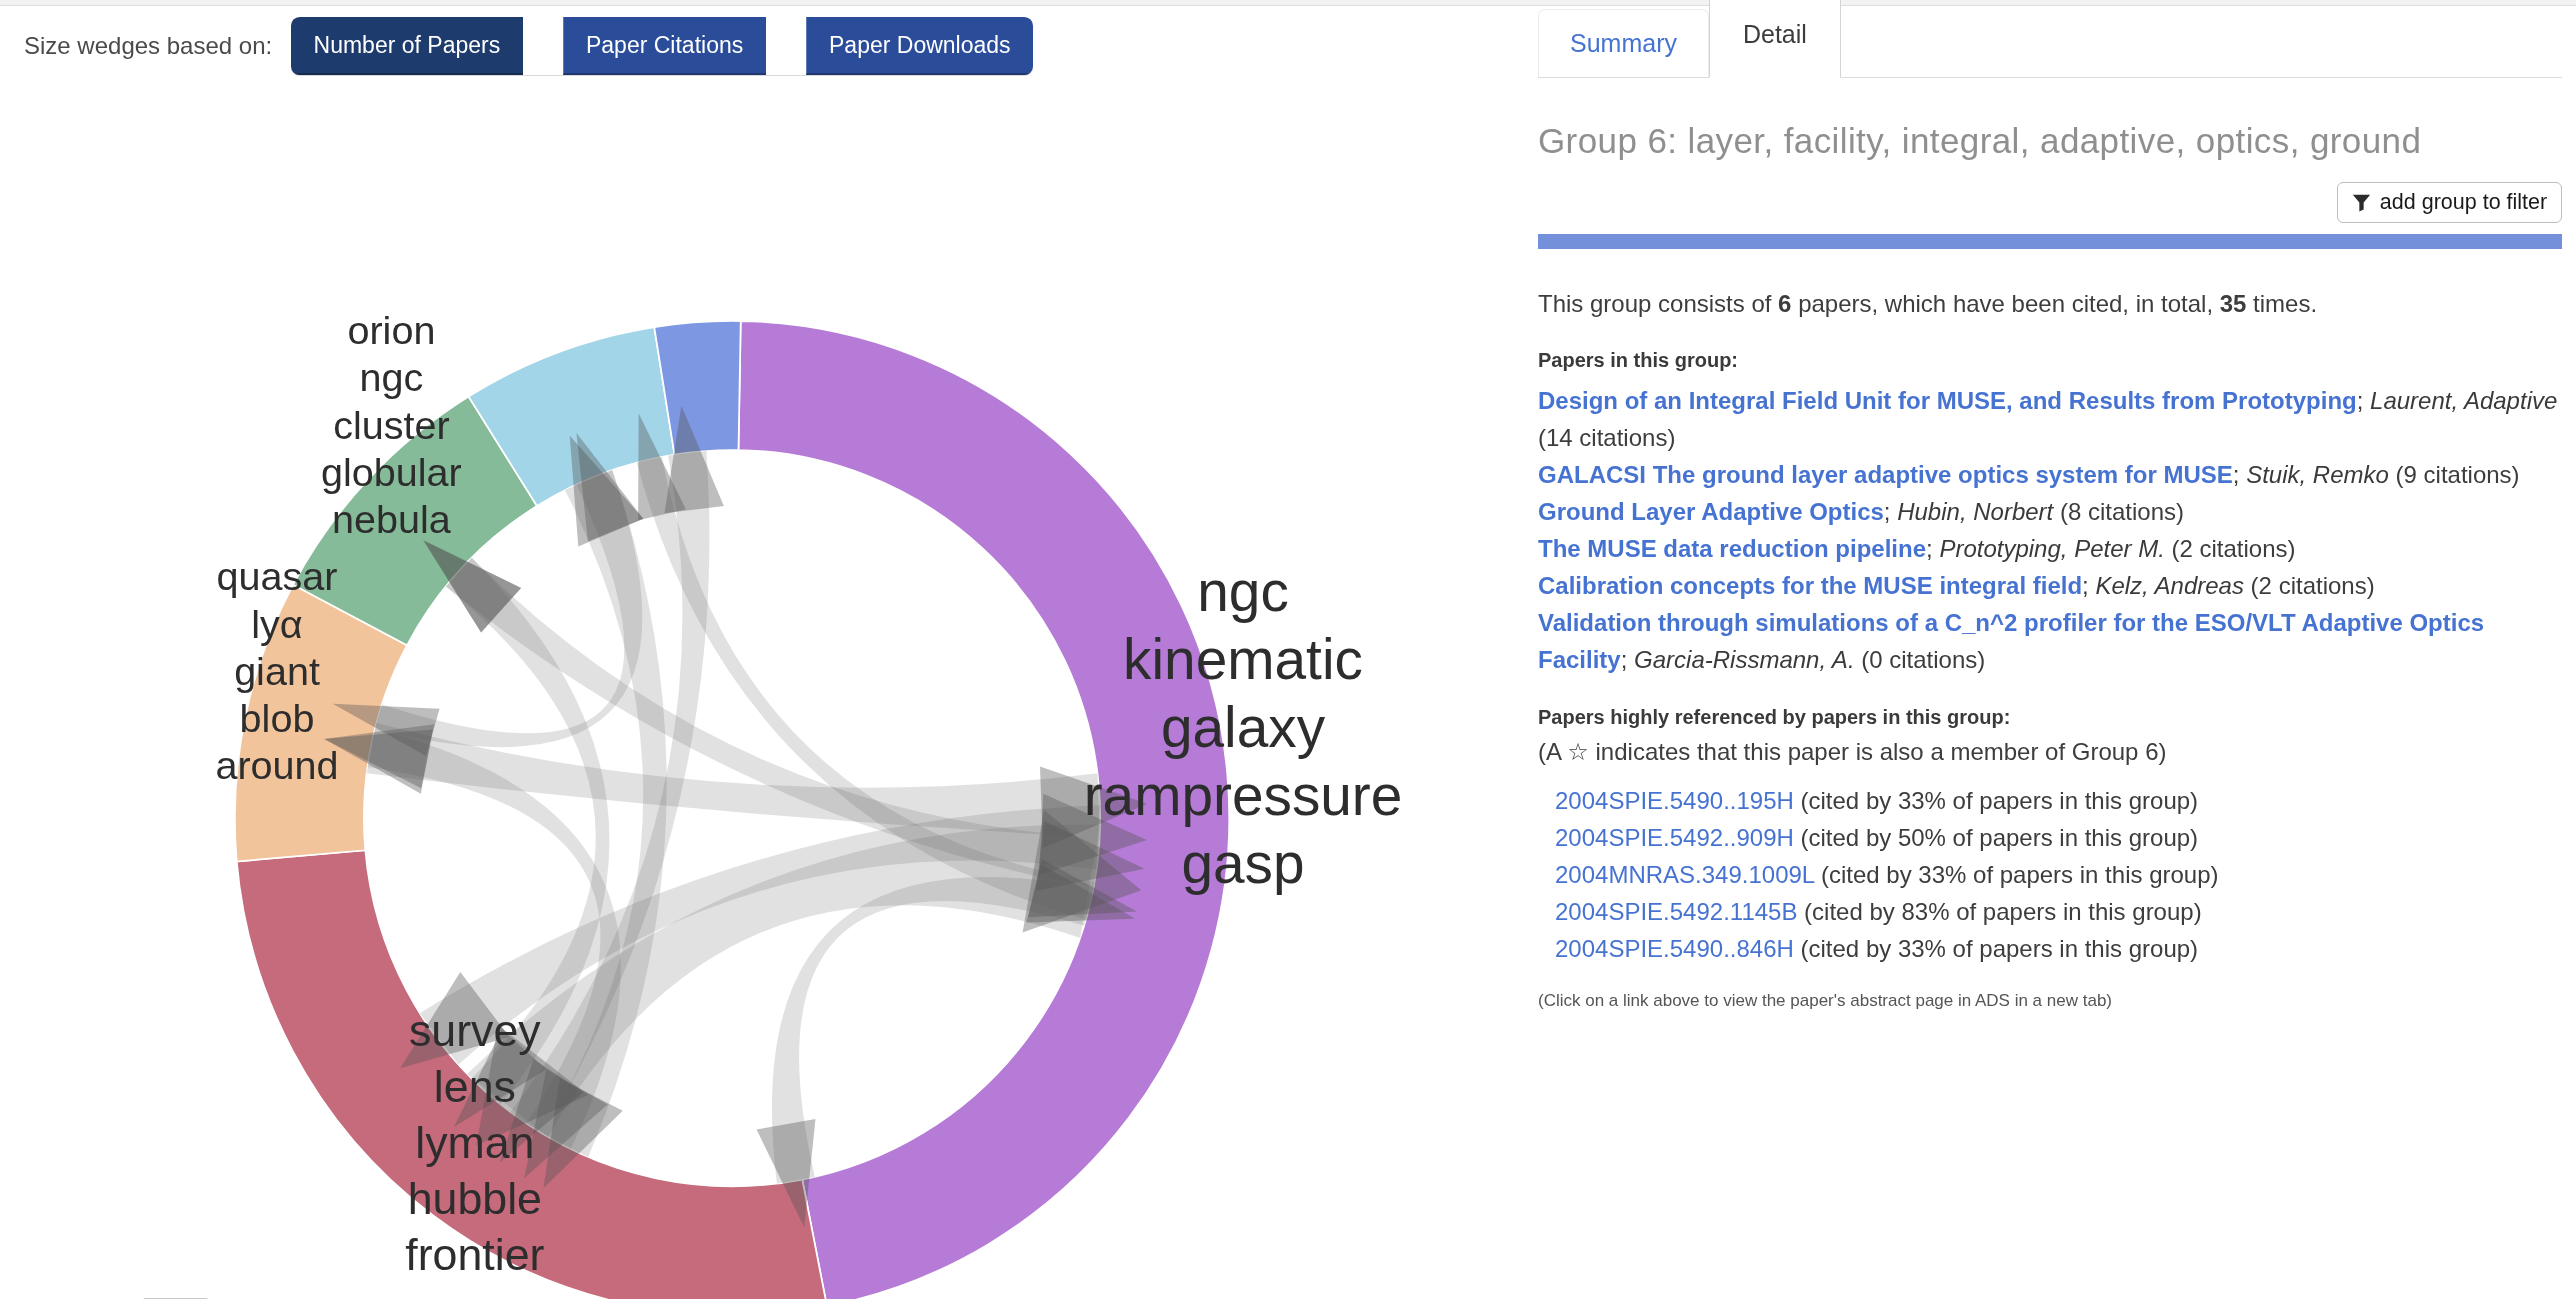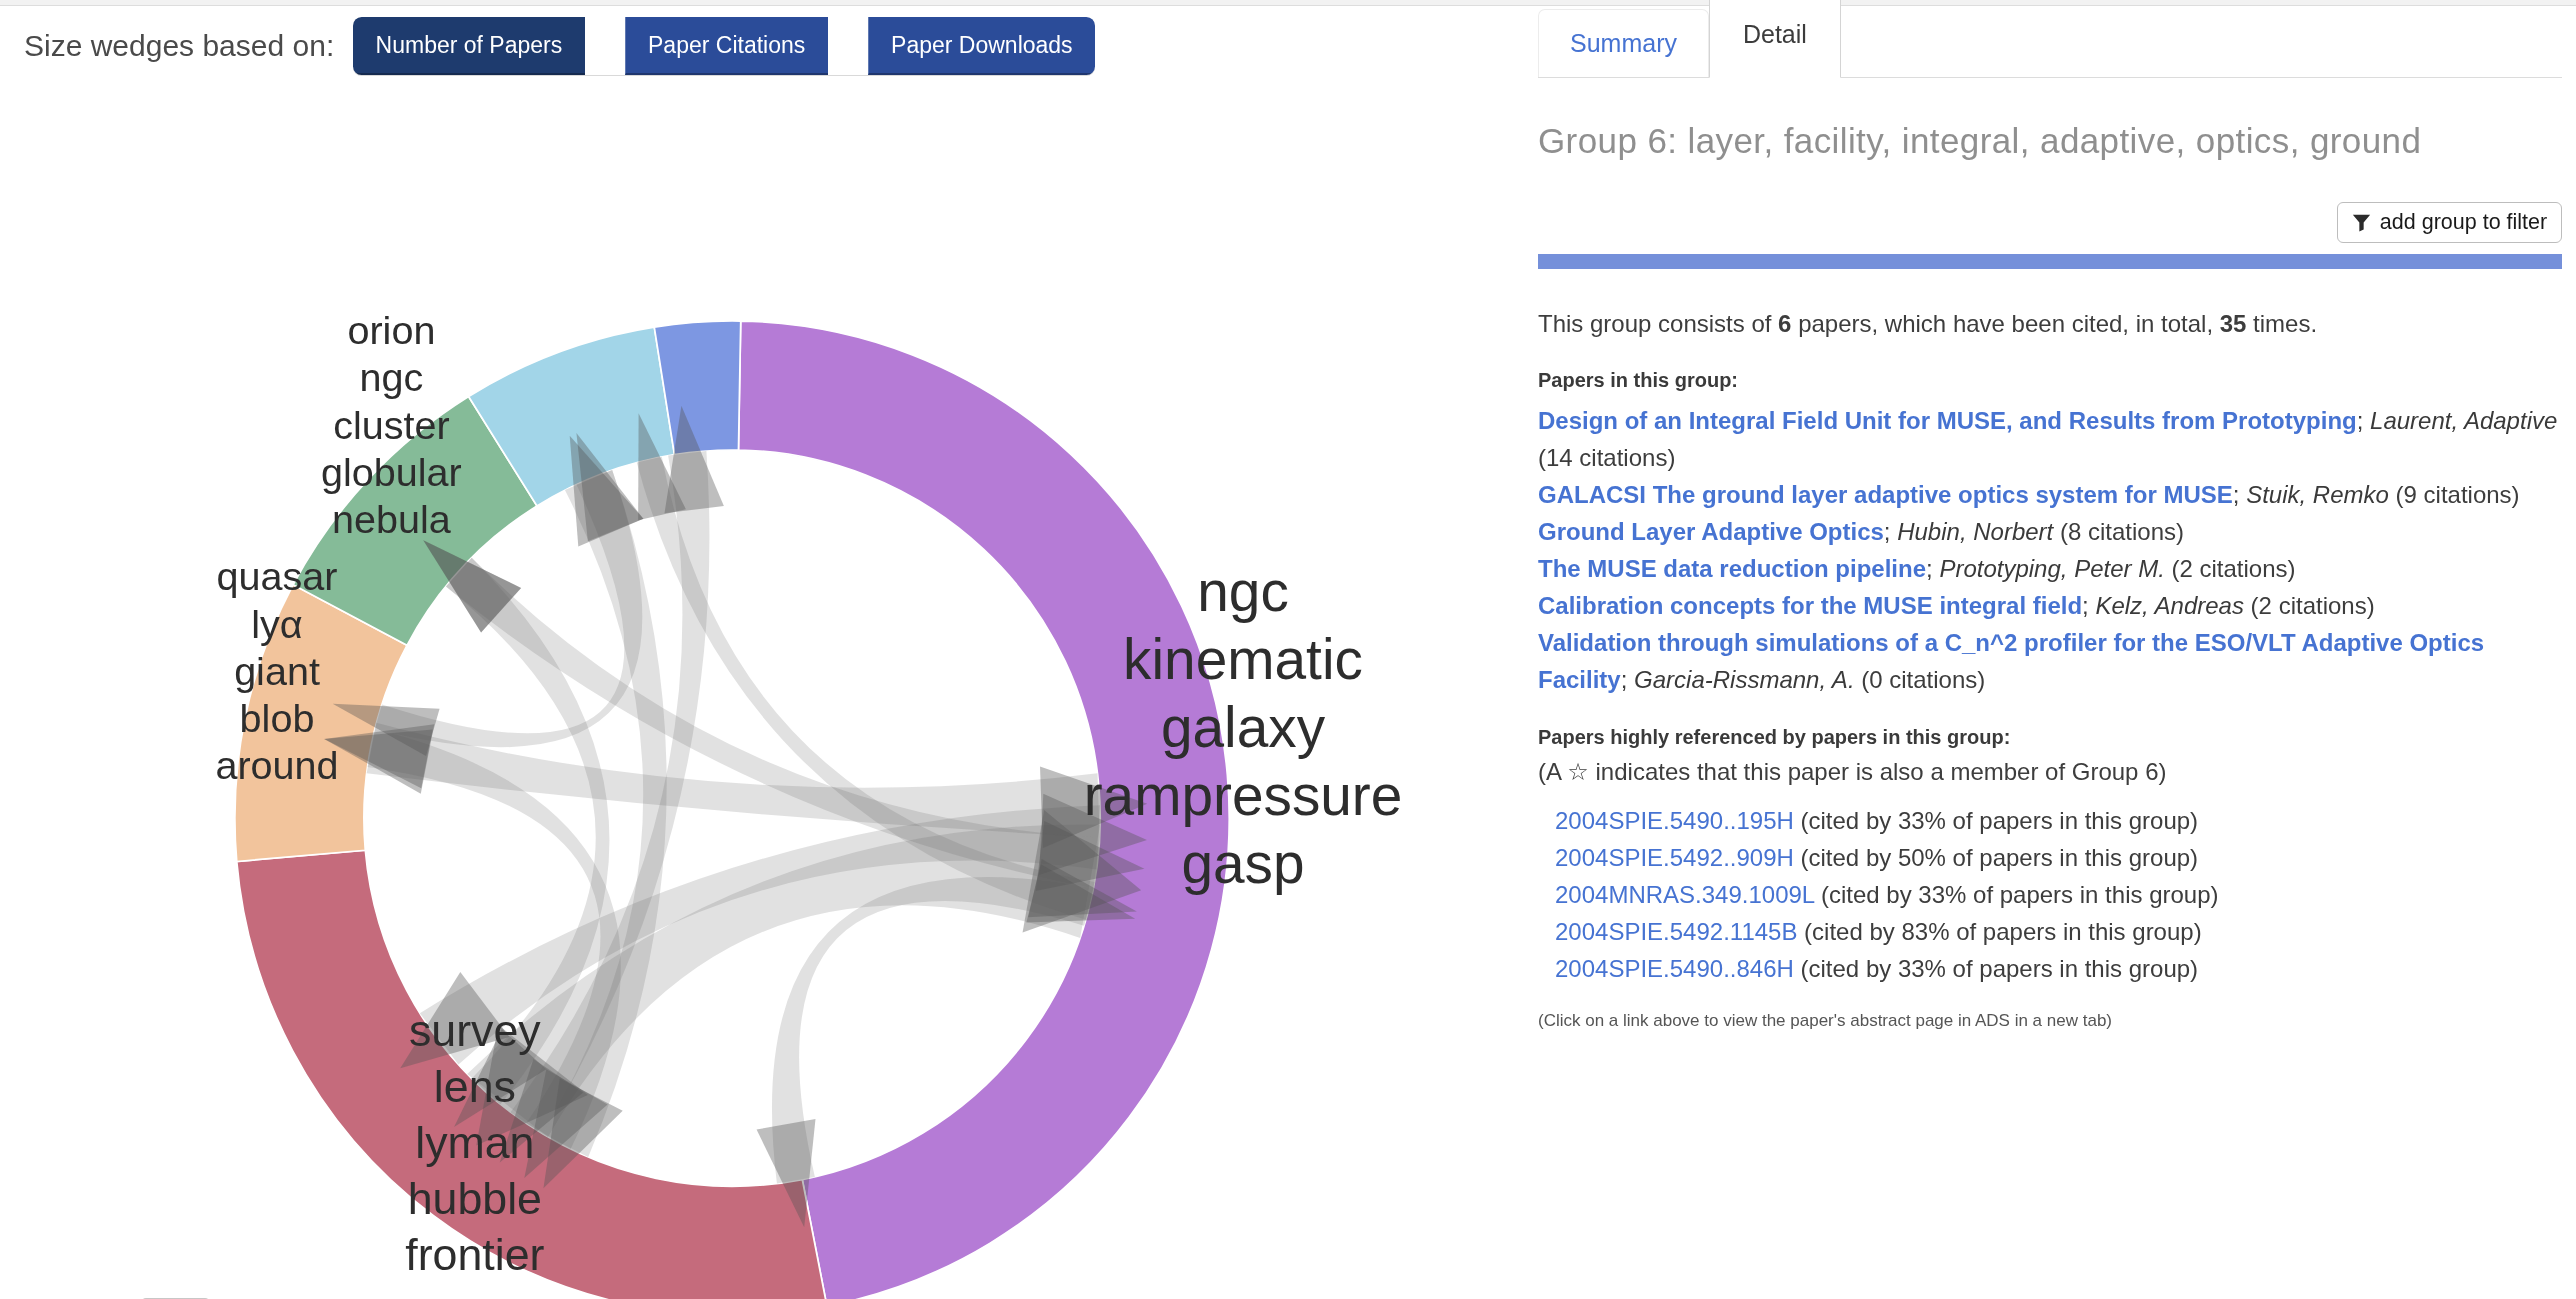--- a/index.html
+++ b/index.html
@@ -11,40 +11,40 @@
     --body_text:#3d3d3d;
   }
   *{box-sizing:border-box;margin:0;padding:0;}
   html,body{width:2576px;height:1299px;overflow:hidden;background:#fff;
     font-family:"Liberation Sans","DejaVu Sans",sans-serif;color:var(--body_text);}
   .top-strip{position:absolute;left:0;top:0;width:2576px;height:6px;background:#f2f2f2;border-bottom:0.9px solid #dddddd;}
 
   
   .left-pane{position:absolute;left:0;top:6.9px;width:1514px;height:1292px;}
   .controls{position:absolute;left:24px;top:10.3px;display:flex;align-items:center;z-index:5;}
-  .controls-label{font-size:30px;color:#4a4a4a;margin-right:19px;}
+  .controls-label{font-size:24px;color:#4a4a4a;margin-right:19px;}
   .btn-group{display:flex;border-radius:8.6px;overflow:hidden;box-shadow:0 0.9px 0 rgba(0,0,0,0.15);gap:40px;}
   .wedge-btn{font-size:23px;color:#ffffff;padding:14.6px 22.4px;background:var(--button_inactive);
     border:none;border-bottom:2.6px solid rgba(0,0,0,0.28);cursor:pointer;
     font-family:"Liberation Sans","DejaVu Sans",sans-serif;}
   .wedge-btn + .wedge-btn{border-left:0.9px solid rgba(255,255,255,0.25);}
   .wedge-btn.active{background:var(--button_active);}
   #chord-svg{position:absolute;left:0;top:0;}
   .scroll-nub{position:absolute;left:142px;top:1291px;width:67px;height:8.6px;background:#c7c7c7;border-radius:4.3px;}
 
   
   .right-pane{position:absolute;left:1538px;top:6.9px;width:1024px;}
   .tabs{display:flex;border-bottom:0.9px solid #dcdcdc;height:71px;align-items:flex-end;}
   .tab{font-size:25px;padding:19px 31px;border:0.9px solid #ececec;border-bottom:none;
     background:#fff;border-radius:6.9px 6.9px 0 0;margin-bottom:0;cursor:pointer;color:var(--link);}
   .tab.active{border:0.9px solid #d4d4d4;border-bottom:0.9px solid #ffffff;margin-bottom:-0.9px;
     color:#3c3c3c;padding:28px 33px;}
   .group-title{margin-top:38px;font-size:35px;line-height:49px;font-weight:300;
     color:var(--title_color);max-width:998px;letter-spacing:0.4px;}
-  .filter-row{display:flex;justify-content:flex-end;margin-top:37px;}
+  .filter-row{display:flex;justify-content:flex-end;margin-top:17px;}
   .filter-btn{display:flex;align-items:center;gap:8.6px;background:#fff;border:0.9px solid #bdbdbd;
     border-radius:6px;padding:6.9px 13.8px;font-size:21.5px;color:#1a1a1a;cursor:pointer;
     font-family:"Liberation Sans","DejaVu Sans",sans-serif;}
   .accent-bar{height:15.5px;background:var(--accent_bar);margin-top:11.2px;}
   .consists{margin-top:38px;font-size:24px;line-height:34px;}
   .consists b{font-weight:700;}
   .section-heading{margin-top:27.5px;font-size:20px;font-weight:700;color:#3a3a3a;}
   .papers-list{margin-top:10.3px;font-size:24px;line-height:37px;}
   .paper-line a{color:var(--link);font-weight:700;text-decoration:none;}
   .paper-line i{color:#3a3a3a;}

